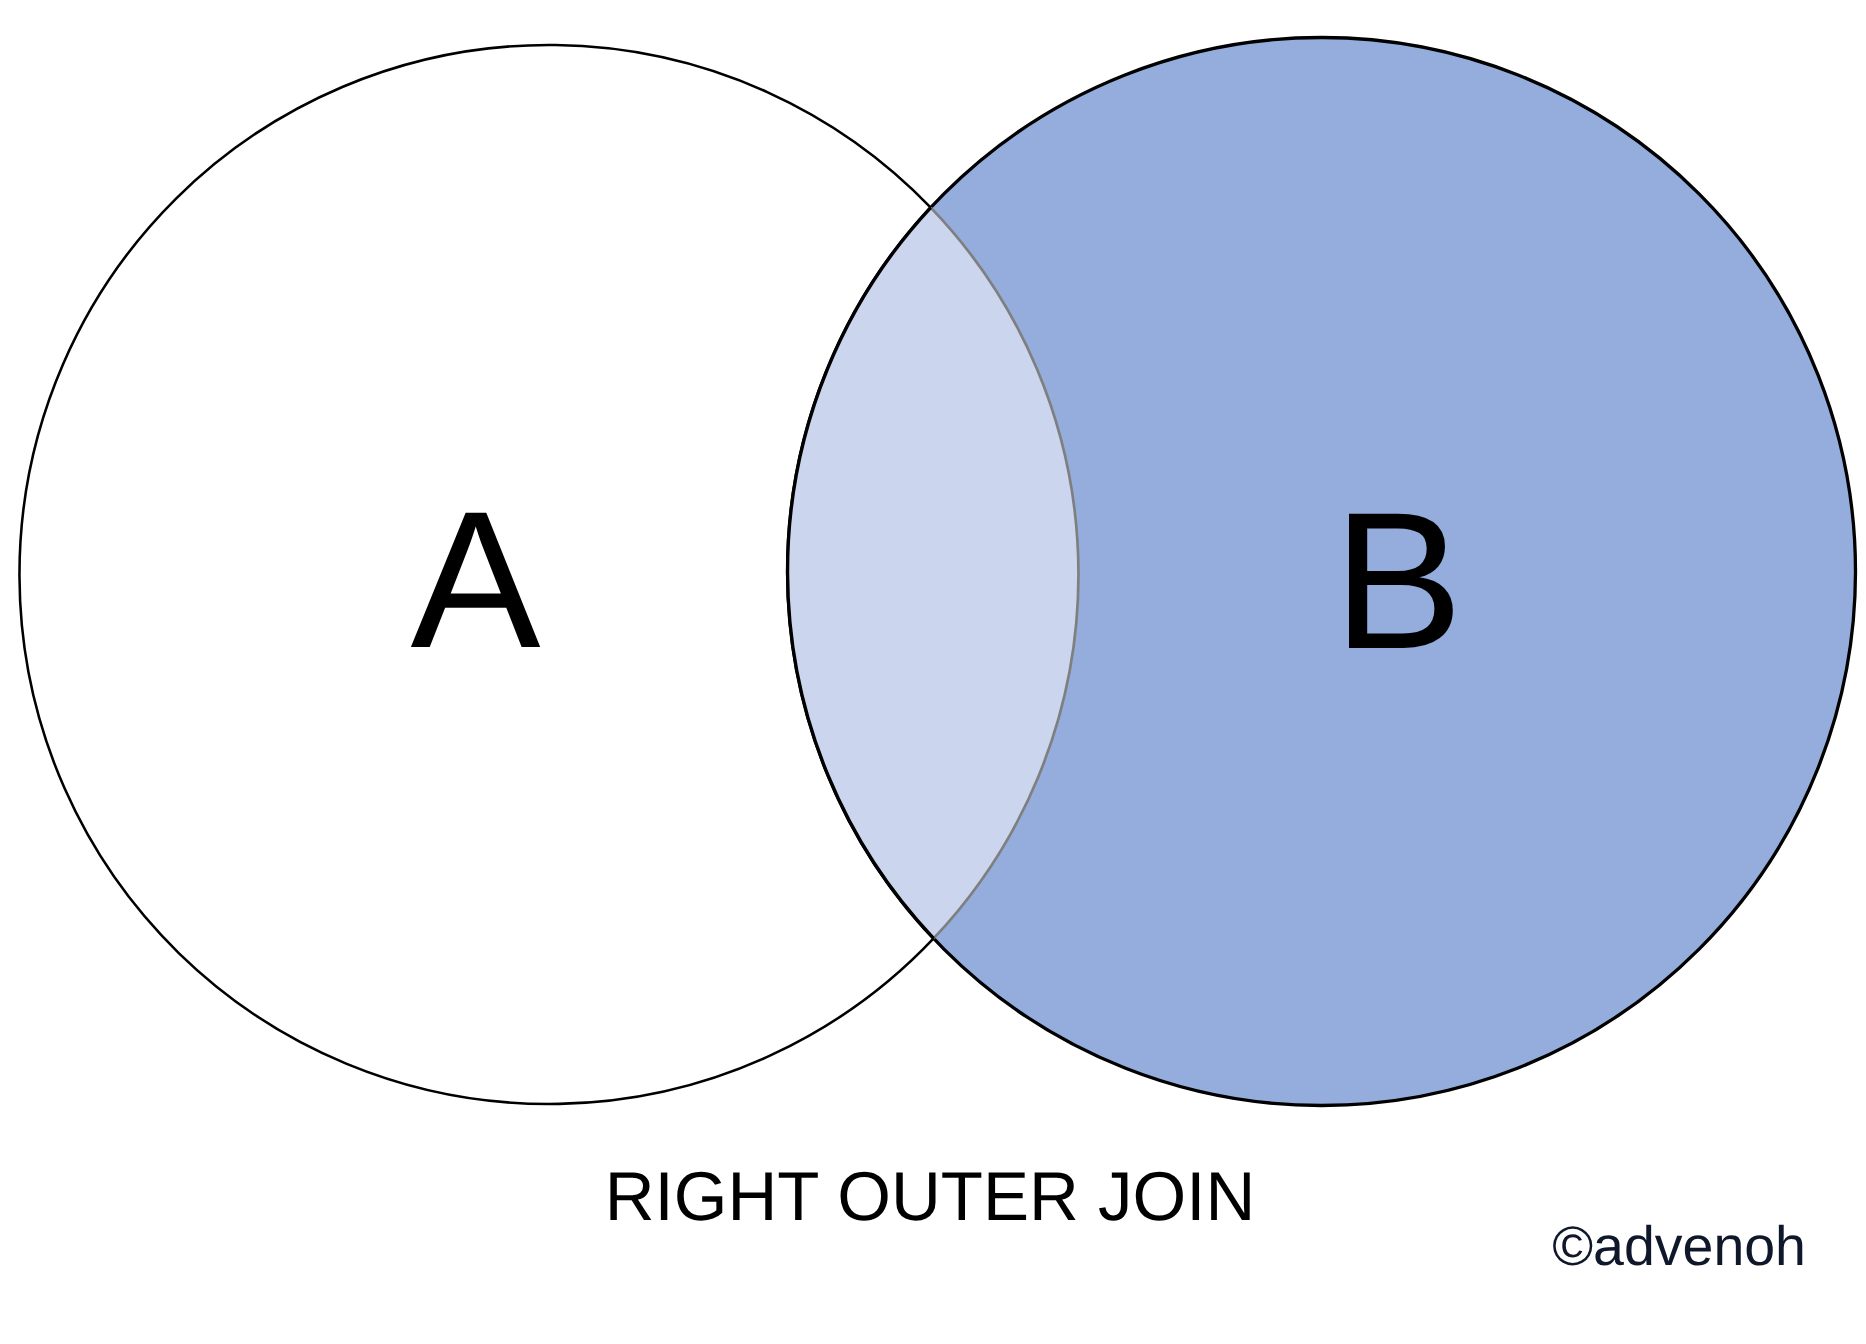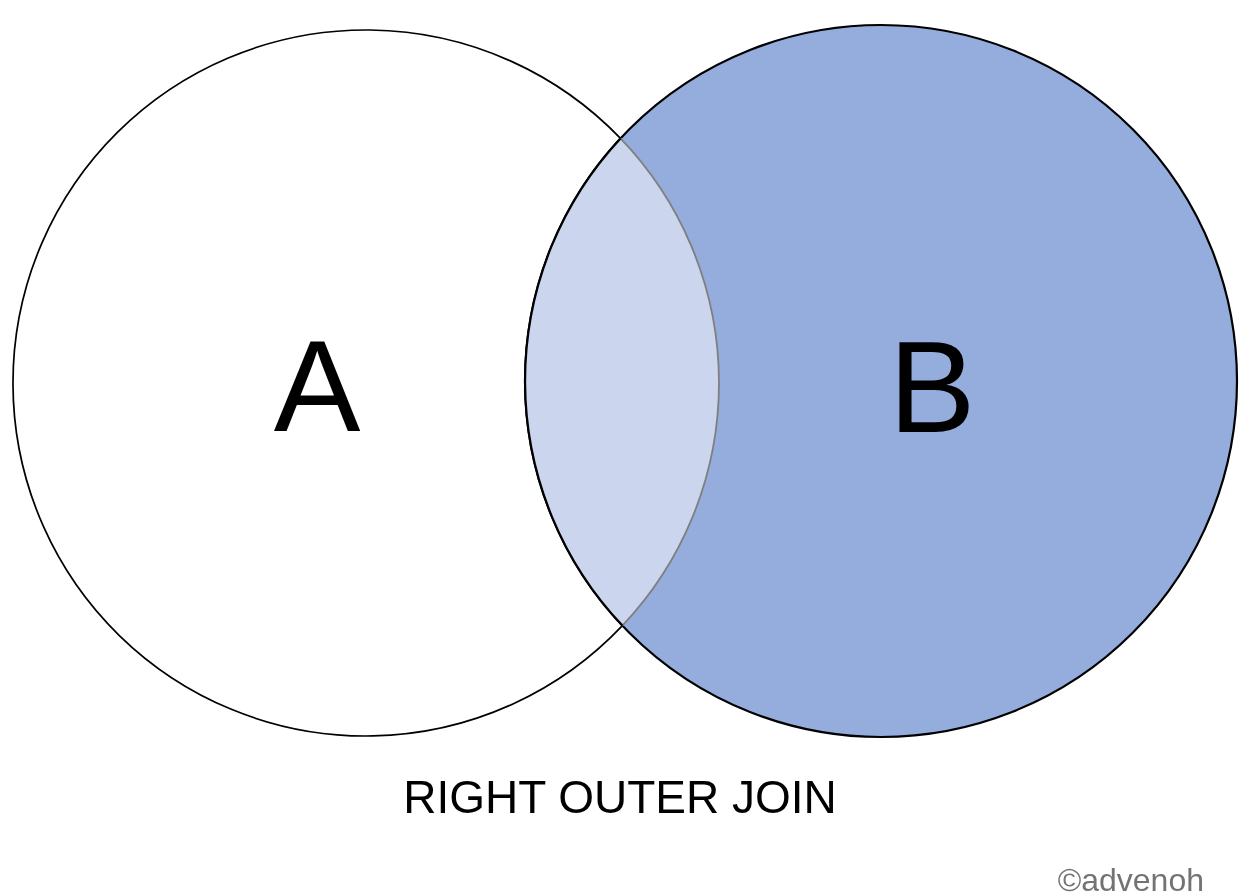--- a/index.html
+++ b/index.html
@@ -36,23 +36,23 @@
   #join-title {
     left: 620px;
     top: 797px;
     font-size: 46px;
     font-weight: 400;
     letter-spacing: 0px;
   }
   #watermark {
     position: absolute;
     right: 40px;
-    top: 864px;
-    font-size: 32px;
-    color: #737373;
+    top: 812px;
+    font-size: 37px;
+    color: #0f172a;
     white-space: nowrap;
     line-height: 1;
   }
 </style>
 </head>
 <body>
 
 <div id="stage">
 
   <svg id="venn-svg" width="1244" height="896" viewBox="0 0 1244 896">

